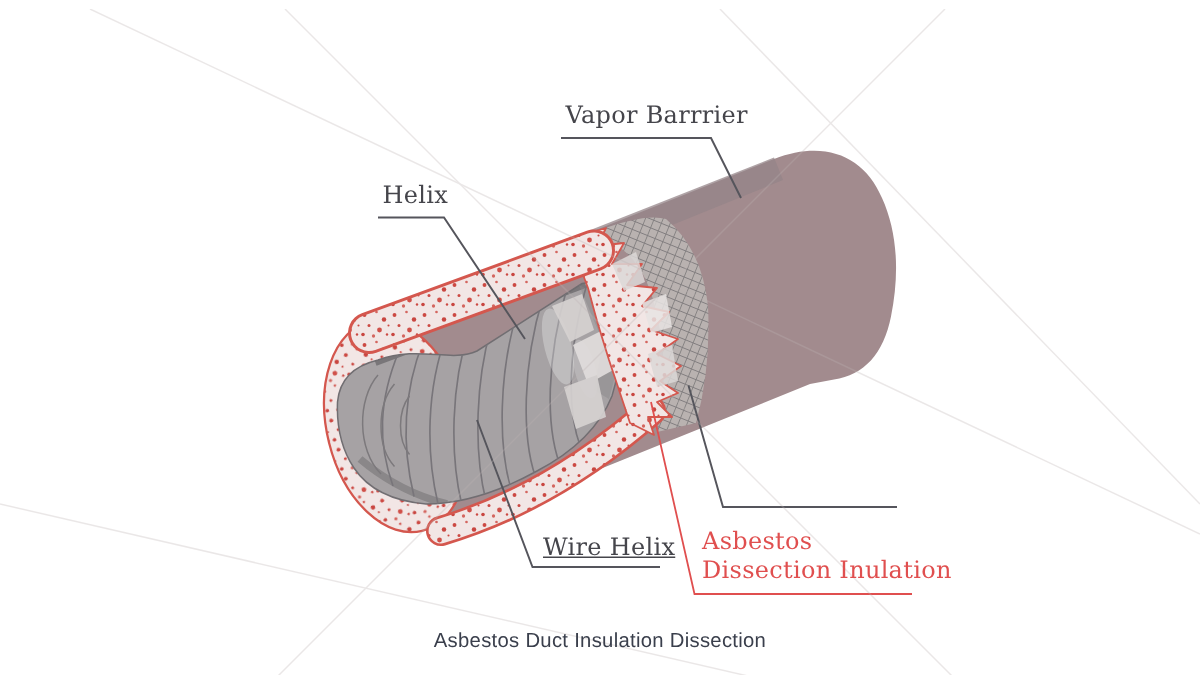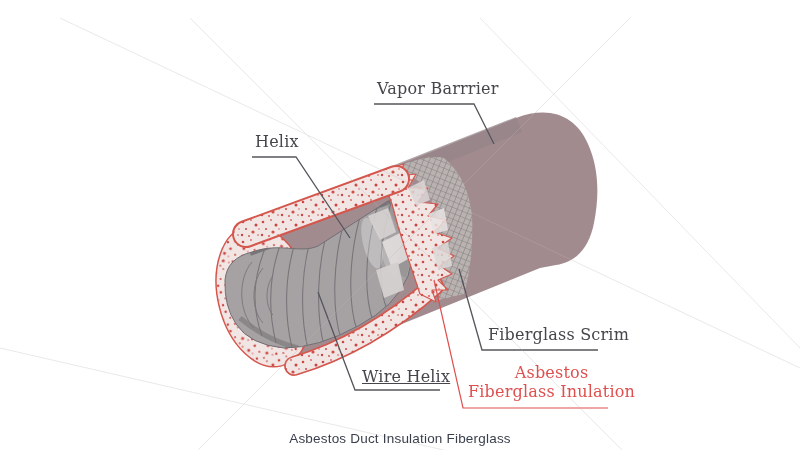--- a/index.html
+++ b/index.html
@@ -1,27 +1,27 @@
 <!DOCTYPE html>
 <html><head>
 <meta charset="utf-8">
 <style>
   html,body{margin:0;padding:0;}
   body{width:800px;height:450px;background:#ffffff;position:relative;overflow:hidden;
        font-family:"DejaVu Serif", serif;}
-  .stage{position:absolute;left:0;top:18px;width:800px;height:355px;}
+  .stage{position:absolute;left:0;top:6px;width:800px;height:355px;}
   svg.diagram{position:absolute;left:0;top:0;}
   .lbl{position:absolute;font-size:16px;color:#45454b;white-space:nowrap;
        font-family:"DejaVu Serif", serif;letter-spacing:0.2px;}
   .lbl-vapor{left:377px;top:61px;}
   .lbl-core{left:255px;top:114px;}
   .lbl-scrim{left:488px;top:307px;}
   .lbl-wire{left:362px;top:349px;text-decoration:underline;}
   .lbl-asbestos{left:468px;top:345px;color:#e04f4f;line-height:19px;}
-  .lbl-asbestos span{display:block;text-align:center;}
+  .lbl-asbestos span{display:block;}
   .caption{position:absolute;left:0;top:413px;width:800px;text-align:center;
            font-family:"Liberation Sans", sans-serif;font-size:13.5px;
            color:#3a3f4c;font-weight:500;letter-spacing:0.2px;}
 </style>
 </head>
 <body>
 
 <div class="stage">
 
   <svg class="diagram" width="800" height="450" viewBox="0 0 800 450">
@@ -140,21 +140,20 @@
       <path d="M 190,0 L 640,450"></path>
       <path d="M 480,0 L 800,330"></path>
       <path d="M 60,0 L 800,350"></path>
       <path d="M 630,0 L 180,450"></path>
       <path d="M 0,330 L 800,514"></path>
     </g>
   </svg>
 
   <div class="lbl lbl-vapor">Vapor Barrrier</div>
   <div class="lbl lbl-core">Helix</div>
-  <div class="lbl lbl-scrim">Fiberglass Scrim</div>
   <div class="lbl lbl-wire">Wire Helix</div>
   <div class="lbl lbl-asbestos">
     <span>Asbestos</span>
-    <span>Fiberglass Inulation</span>
+    <span>Dissection Inulation</span>
   </div>
 
-  <div class="caption">Asbestos Duct Insulation Fiberglass</div>
+  <div class="caption">Asbestos Duct Insulation Dissection</div>
 </div>
 
 </body></html>

